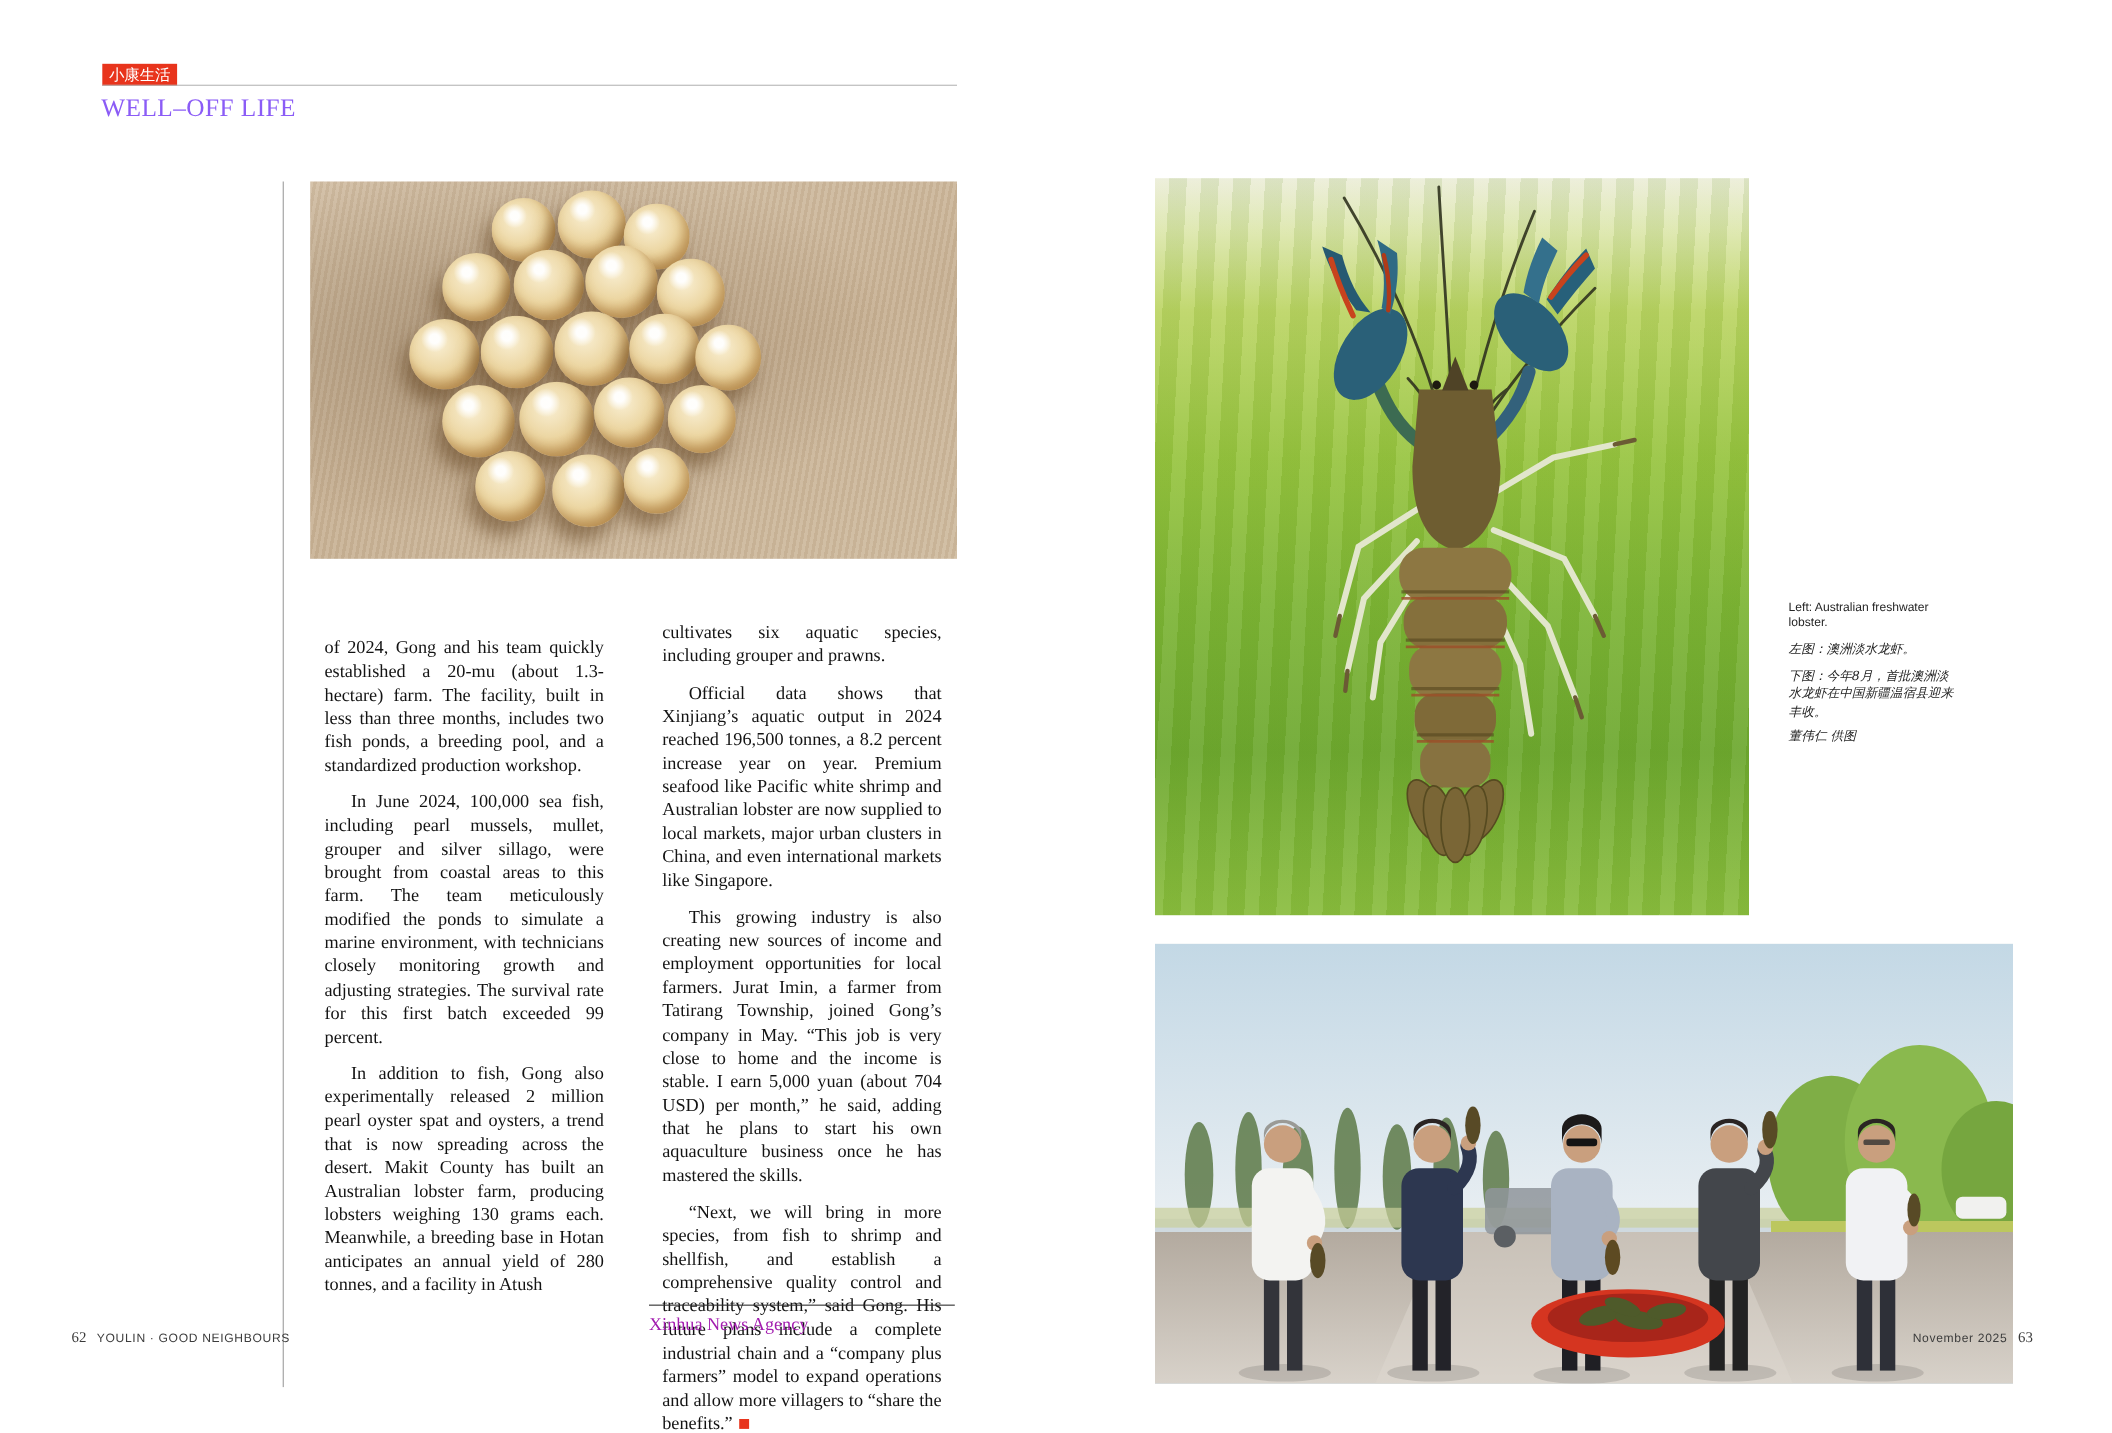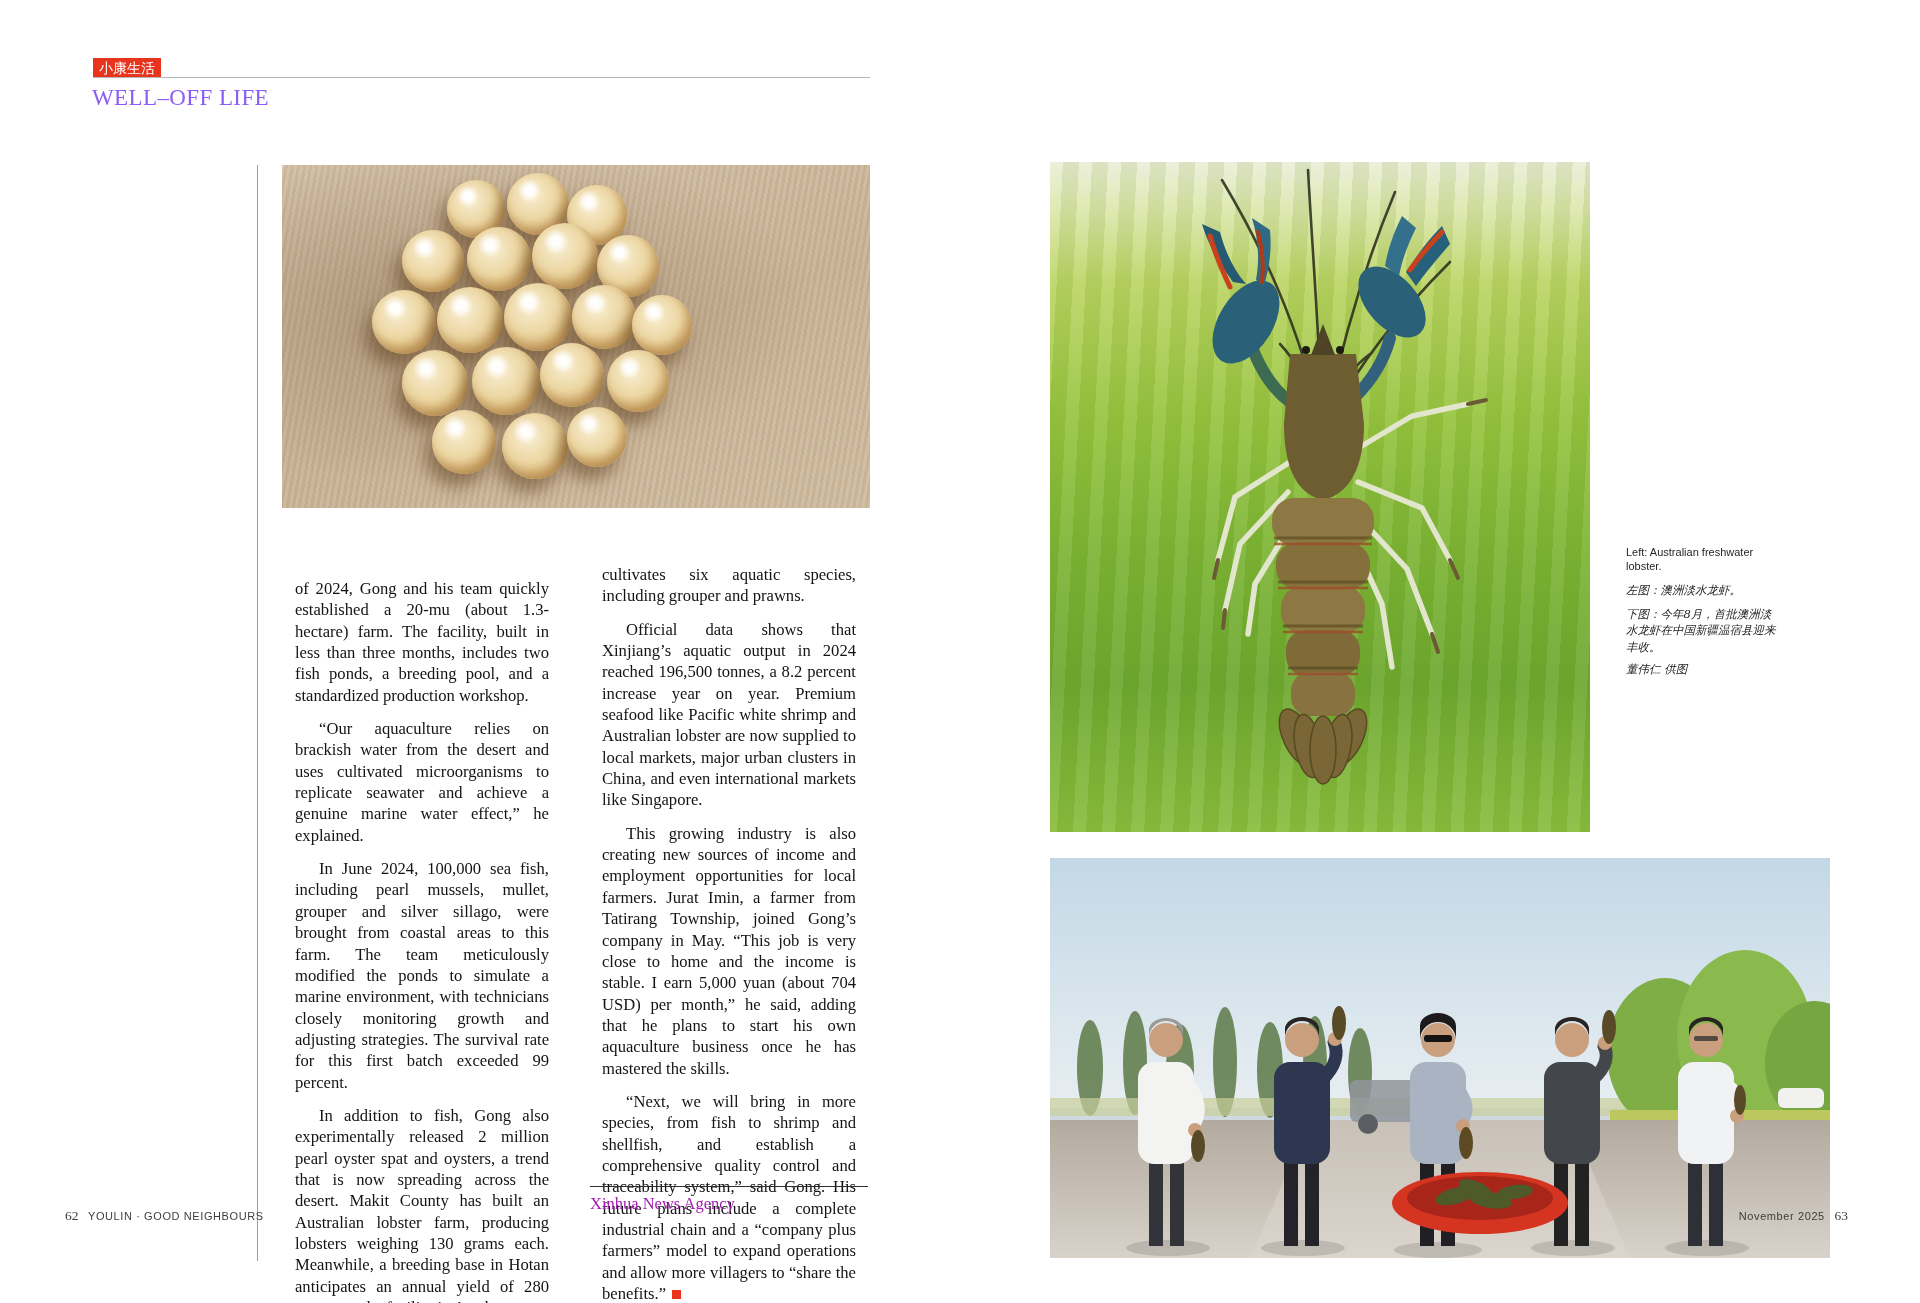--- a/index.html
+++ b/index.html
@@ -97,21 +97,20 @@
       <div class="pearl" style="left: 190px; top: 182px; width: 68px; height: 68px;"></div>
       <div class="pearl" style="left: 258px; top: 178px; width: 64px; height: 64px;"></div>
       <div class="pearl" style="left: 325px; top: 185px; width: 62px; height: 62px;"></div>
       <div class="pearl" style="left: 150px; top: 245px; width: 64px; height: 64px;"></div>
       <div class="pearl" style="left: 220px; top: 248px; width: 66px; height: 66px;"></div>
       <div class="pearl" style="left: 285px; top: 242px; width: 60px; height: 60px;"></div>
     </figure>
 
   <section class="col col1">
     <p class="first">of 2024, Gong and his team quickly established a 20-mu (about 1.3-hectare) farm. The facility, built in less than three months, includes two fish ponds, a breeding pool, and a standardized production workshop.</p>
-    <p>“Our aquaculture relies on brackish water from the desert and uses cultivated microorganisms to replicate seawater and achieve a genuine marine water effect,” he explained.</p>
     <p>In June 2024, 100,000 sea fish, including pearl mussels, mullet, grouper and silver sillago, were brought from coastal areas to this farm. The team meticulously modified the ponds to simulate a marine environment, with technicians closely monitoring growth and adjusting strategies. The survival rate for this first batch exceeded 99 percent.</p>
     <p>In addition to fish, Gong also experimentally released 2 million pearl oyster spat and oysters, a trend that is now spreading across the desert. Makit County has built an Australian lobster farm, producing lobsters weighing 130 grams each. Meanwhile, a breeding base in Hotan anticipates an annual yield of 280 tonnes, and a facility in Atush</p>
   </section>
 
   <section class="col col2">
     <p class="first">cultivates six aquatic species, including grouper and prawns.</p>
     <p>Official data shows that Xinjiang’s aquatic output in 2024 reached 196,500 tonnes, a 8.2 percent increase year on year. Premium seafood like Pacific white shrimp and Australian lobster are now supplied to local markets, major urban clusters in China, and even international markets like Singapore.</p>
     <p>This growing industry is also creating new sources of income and employment opportunities for local farmers. Jurat Imin, a farmer from Tatirang Township, joined Gong’s company in May. “This job is very close to home and the income is stable. I earn 5,000 yuan (about 704 USD) per month,” he said, adding that he plans to start his own aquaculture business once he has mastered the skills.</p>
     <p><span>“Next, we will bring in more species, from fish to shrimp and shellfish, and establish a comprehensive quality control and traceability system,” said Gong. His future plans include a complete industrial chain and a “company plus farmers” model to expand operations and allow more villagers to “share the benefits.”</span><span class="endmark"></span></p>
   </section>

